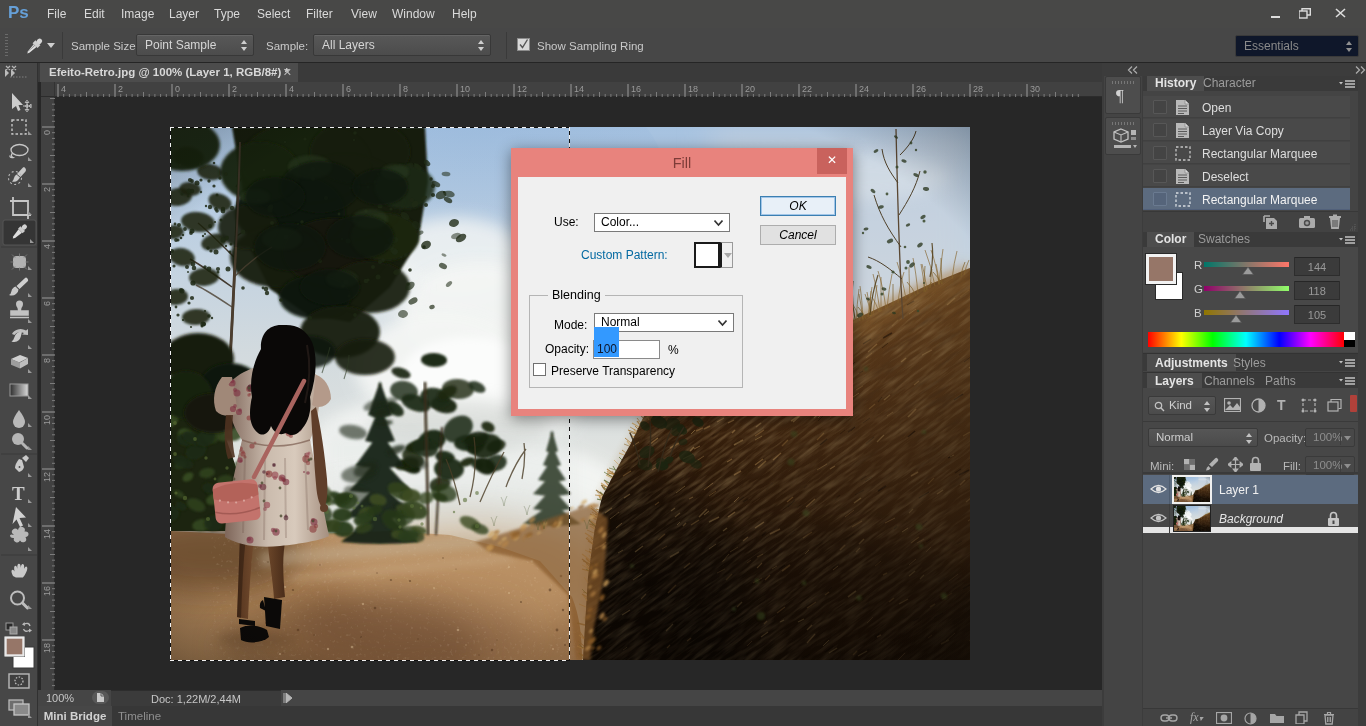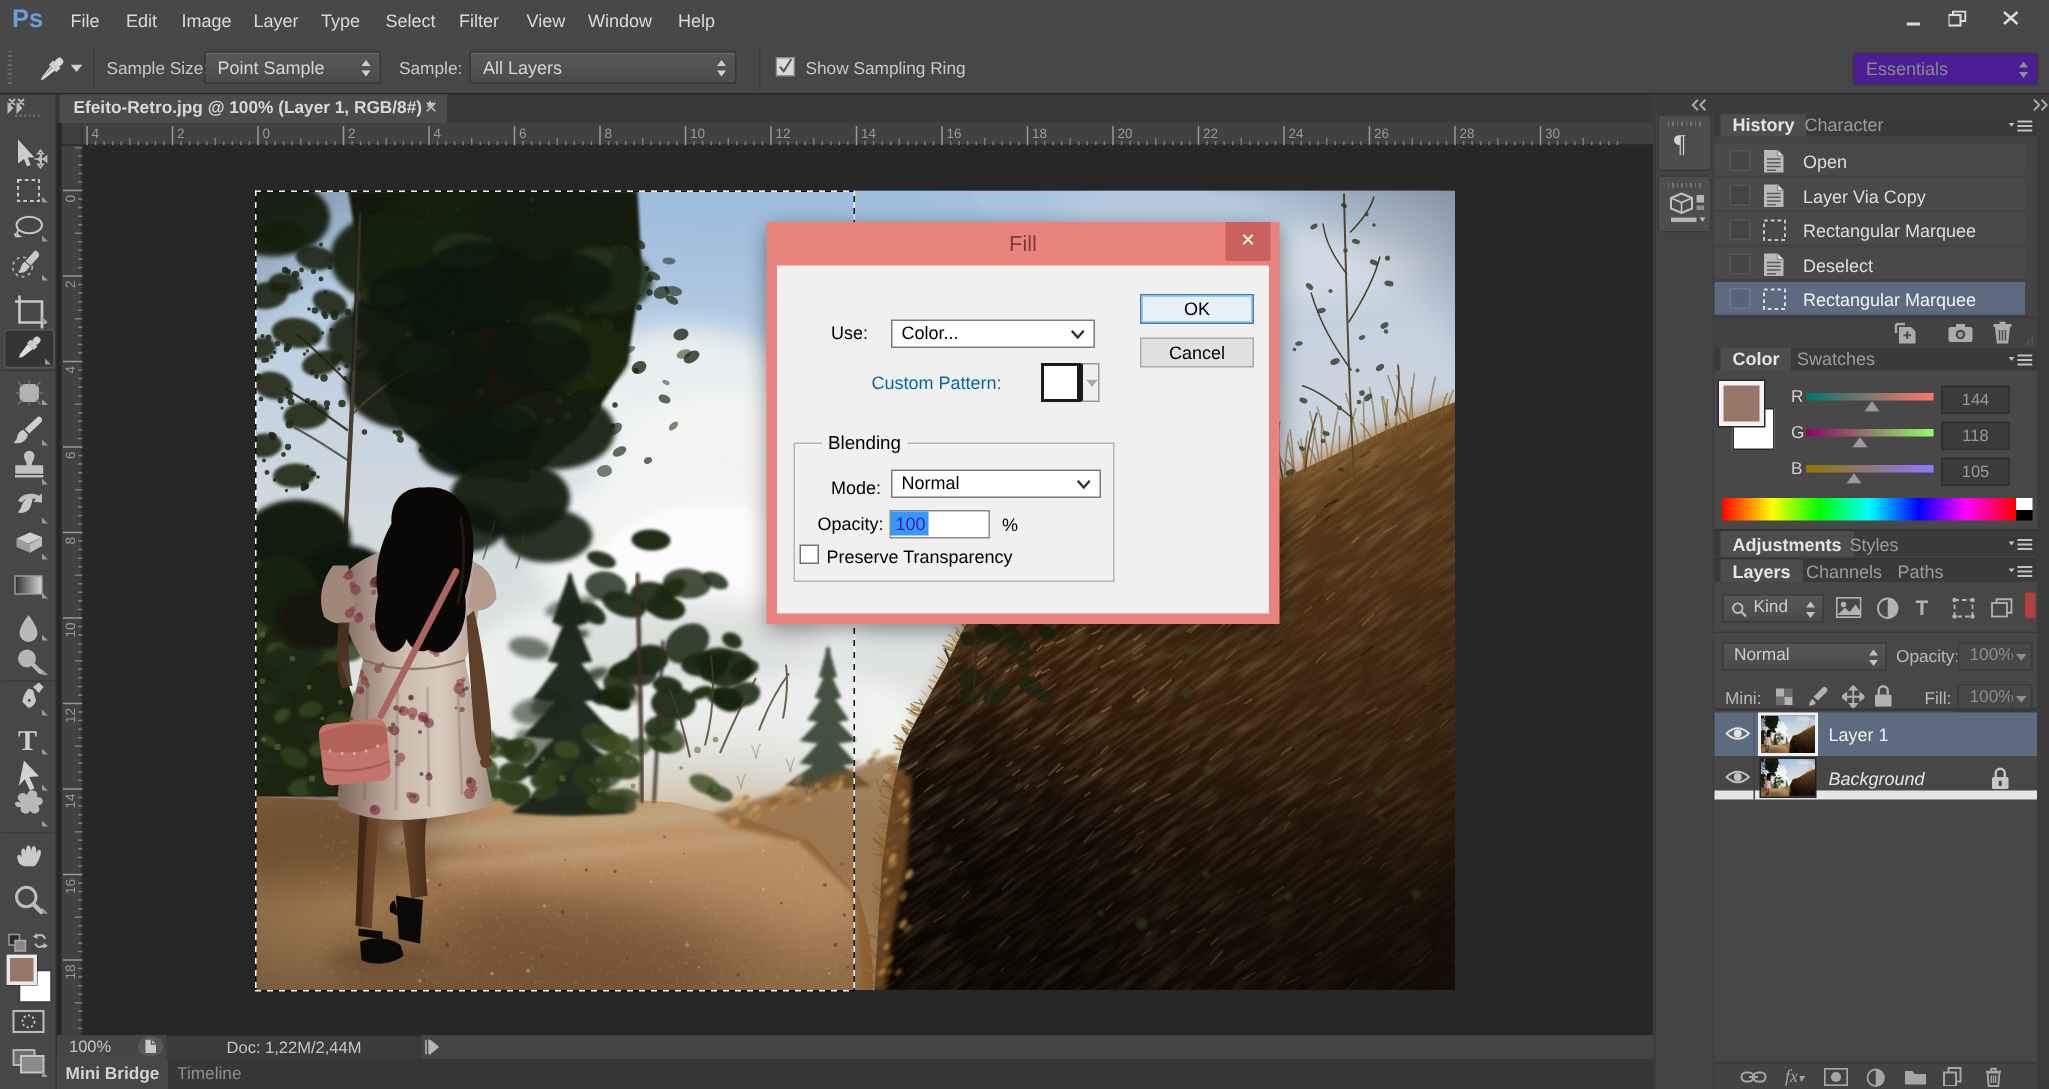--- a/index.html
+++ b/index.html
@@ -10,21 +10,21 @@
   #menubar { position:absolute; left:0; top:0; width:1366px; height:28px; background:#484847; }
   #menubar .ps { position:absolute; left:8px; top:3px; font-size:17px; font-weight:bold; color:#66a0d8; letter-spacing:0px;}
   #menubar .mi { position:absolute; top:7px; font-size:12px; color:#dadada; }
   .winbtn { position:absolute; top:4px; width:26px; height:19px; color:#e8e8e8; font-size:11px; text-align:center; line-height:19px;}
   
   #optbar { position:absolute; left:0; top:28px; width:1366px; height:35px; background:#474747; border-bottom:1px solid #252525;}
   .grip { position:absolute; width:3px; background-image:repeating-linear-gradient(180deg,#6a6a6a 0 1px,transparent 1px 3px); }
   .olabel { position:absolute; top:12px; font-size:11.5px; color:#c9c9c9; }
   .psdrop { position:absolute; height:22px; background:linear-gradient(#585858,#4c4c4c); border:1px solid #383838; border-radius:2px; color:#d5d5d5; font-size:12px; line-height:20px; padding-left:8px; box-shadow:inset 0 1px 0 rgba(255,255,255,.08);}
   .psdrop .ud { position:absolute; right:5px; top:4px; width:8px; height:12px; }
-  .psdrop.dis { color:#8a8a8a; background:#4c1d95; border-color:#3a3a3a; box-shadow:none;}
+  .psdrop.dis { color:#8a8a8a; background:#0f172a; border-color:#3a3a3a; box-shadow:none;}
   
   #toolbar { position:absolute; left:0; top:63px; width:38px; height:663px; background:#474747; border-right:1px solid #313131;}
   
   #tabbar { position:absolute; left:38px; top:63px; width:1064px; height:19px; background:#3a3a3a; }
   #doctab { position:absolute; left:2px; top:0px; height:19px; width:258px; background:#4c4c4c; color:#d8d8d8; font-size:11.5px; font-weight:bold; line-height:19px; padding-left:9px; }
   #doctab .x { position:absolute; right:6px; top:0; color:#bbb; font-weight:normal; font-size:11px;}
   #hruler { position:absolute; left:55px; top:82px; width:1047px; height:15px; background:#414141; border-bottom:1px solid #2c2c2c;}
   #vruler { position:absolute; left:41px; top:97px; width:14px; height:593px; background:#414141; border-right:1px solid #2c2c2c; z-index:3;}
   #rcorner { position:absolute; left:41px; top:82px; width:14px; height:15px; background:#3f3f3f; border-right:1px solid #333; border-bottom:1px solid #2c2c2c;}
   #canvas { position:absolute; left:38px; top:97px; width:1064px; height:593px; background:#272727; overflow:hidden;}
@@ -53,21 +53,21 @@
   .combo { position:absolute; height:19px; background:linear-gradient(#565656,#4b4b4b); border:1px solid #3a3a3a; border-radius:2px; color:#cecece; font-size:11.5px; line-height:17px; padding-left:7px;}
   .combo.dim { color:#8e8e8e; background:#484848;}
   .ltext { color:#b9b9b9; font-size:11.5px; position:absolute;}
   #fill-dialog { position:absolute; left:511px; top:148px; width:342px; height:268px; background:#e8837d; z-index:50; box-shadow:0 3px 14px rgba(0,0,0,.45);}
   #fd-title { position:absolute; left:0; top:0; width:342px; height:29px; color:#7e3c38; font-size:14.5px; text-align:center; line-height:30px;}
   #fd-close { position:absolute; right:6px; top:0px; width:30px; height:26px; background:#c9625d; color:#fff; text-align:center; font-size:12px; line-height:25px;}
   #fd-body { position:absolute; left:7px; top:29px; width:328px; height:232px; background:#f0f0f0; font-size:12px; color:#000;}
   .grp { position:absolute; border:1px solid #b5b5b5; }
   .grp span { position:absolute; top:-8px; left:18px; background:#f0f0f0; padding:0 4px; font-size:12.5px;}
   .wdrop { position:absolute; background:#fff; border:1px solid #7a7a7a; font-size:12px; line-height:17px; padding-left:6px;}
-  .btn { position:absolute; width:76px; height:20px; background:#e1e1e1; border:1px solid #adadad; font-size:12px; text-align:center; line-height:18px;}
+  .btn { position:absolute; width:76px; height:20px; background:#e1e1e1; border:1px solid #adadad; font-size:12px; text-align:center; line-height:18px;font-style:italic;}
   .btn.def { background:#e8f0f8; border:1px solid #3c7fb1; box-shadow:0 0 0 1px #a2c6e8 inset;}
 </style>
 </head>
 <body>
 <div id="stage">
 
 <div id="menubar">
   <div class="ps">Ps</div>
   <div class="mi" style="left:47px">File</div>
   <div class="mi" style="left:84px">Edit</div>
@@ -2140,21 +2140,21 @@
     <div class="grp" style="left:11px;top:118px;width:214px;height:93px">
           <span>Blending</span>
         </div>
     <div style="position:absolute;left:36px;top:141px">Mode:</div>
     <div class="wdrop" style="left:76px;top:136px;width:140px;height:19px">Normal
       <svg style="position:absolute;right:6px;top:6px" width="9" height="7">
             <path d="M0.5 0.5 L4.5 5 L8.5 0.5" fill="none" stroke="#333" stroke-width="1.6"></path>
           </svg>
     </div>
     <div style="position:absolute;left:27px;top:165px">Opacity:</div>
-    <div style="position:absolute;left:75px;top:163px;width:67px;height:19px;background:#fff;border:1px solid #8a8a8a;font-size:12px;line-height:17px"><span style="background:#3399ff;color:#4c1d95;padding:1px 2px 1px 3px">100</span></div>
+    <div style="position:absolute;left:75px;top:163px;width:67px;height:19px;background:#fff;border:1px solid #8a8a8a;font-size:12px;line-height:17px"><span style="background:#3399ff;color:#0f172a;padding:15px 2px 1px 3px">100</span></div>
     <div style="position:absolute;left:150px;top:166px">%</div>
     <div style="position:absolute;left:15px;top:186px;width:13px;height:13px;background:#fff;border:1px solid #707070"></div>
     <div style="position:absolute;left:33px;top:187px">Preserve Transparency</div>
     <div class="btn def" style="left:242px;top:19px">OK</div>
     <div class="btn" style="left:242px;top:48px">Cancel</div>
   </div>
 </div>
 </div>
 
 </body></html>

